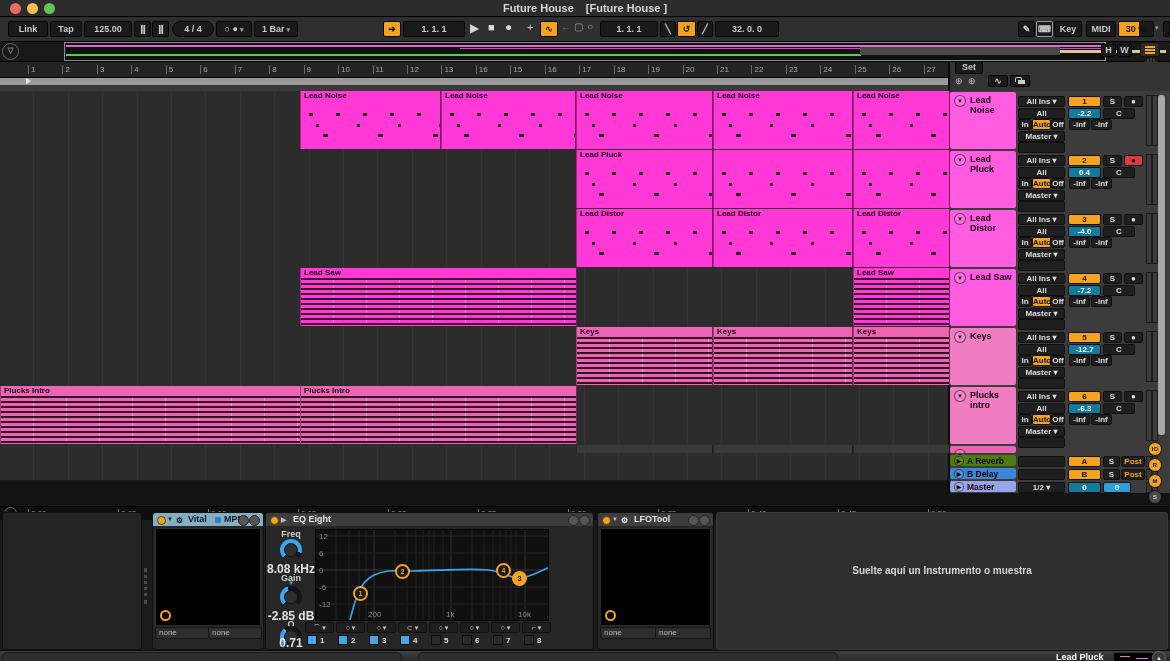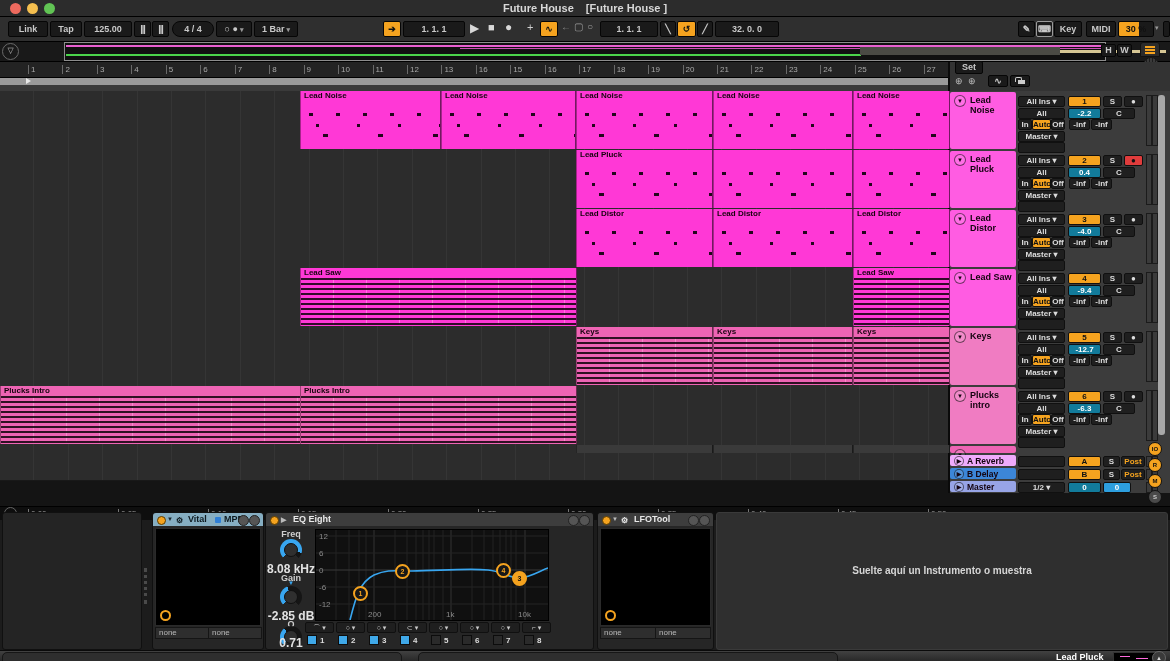--- a/index.html
+++ b/index.html
@@ -328,21 +328,21 @@
     <div class="hbox" style="left: 1018px; top: 211px; width: 45px;">All Ins ▾</div>
     <div class="hbox" style="left: 1018px; top: 222.6px; width: 45px;">All Channe▾</div>
     <div class="hbox" style="left: 1018px; top: 234.2px; width: 12px;">In</div>
     <div class="hbox" style="left: 1032px; top: 234.2px; width: 17px; background: rgb(245, 163, 31); color: rgb(17, 17, 17);">Auto</div>
     <div class="hbox" style="left: 1051px; top: 234.2px; width: 12px;">Off</div>
     <div class="hbox" style="left: 1018px; top: 245.8px; width: 45px;">Master ▾</div>
     <div class="hbox" style="left: 1018px; top: 257.4px; width: 45px;"></div>
     <div class="hbox" style="left: 1068px; top: 211px; width: 31px; background: rgb(245, 163, 31); color: rgb(17, 17, 17);">4</div>
     <div class="hbox" style="left: 1103px; top: 211px; width: 17px;">S</div>
     <div class="hbox" style="left: 1124px; top: 211px; width: 17px; background: rgb(31, 31, 31); color: rgb(221, 221, 221);">●</div>
-    <div class="hbox" style="left: 1068px; top: 222.6px; width: 31px; background: rgb(18, 123, 155); color: rgb(255, 255, 255);">-9.4</div>
+    <div class="hbox" style="left: 1068px; top: 222.6px; width: 31px; background: rgb(18, 123, 155); color: rgb(255, 255, 255);">-7.2</div>
     <div class="hbox" style="left: 1103px; top: 222.6px; width: 30px;">C</div>
     <div class="hbox" style="left: 1069px; top: 234.2px; width: 19px;">-inf</div>
     <div class="hbox" style="left: 1091px; top: 234.2px; width: 19px;">-inf</div>
     <div class="meter" style="left: 1146px; top: 210px; height: 49px;"></div>
     <div class="meter" style="left: 1152px; top: 210px; height: 49px;"></div>
     <div class="lane" style="top: 265px; height: 59px;">
       <div class="clip dense" style="left: 576px; width: 135px; background: rgb(238, 100, 180);">
         <div class="lbl">Keys</div>
         <div class="body"></div>
       </div>
@@ -407,21 +407,21 @@
     <div class="meter" style="left: 1152px; top: 328px; height: 49px;"></div>
     <div class="lane" style="top: 383px; height: 9px;">
       <div class="clip" style="left: 576px; width: 135px; background: rgb(58, 58, 58);"></div>
       <div class="clip" style="left: 713px; width: 138px; background: rgb(58, 58, 58);"></div>
       <div class="clip" style="left: 853px; width: 95px; background: rgb(58, 58, 58);"></div>
     </div>
     <div class="namebox" style="left: 950px; top: 384px; width: 66px; height: 7px; background: rgb(238, 100, 180);">
       <div class="fold" style="position: relative;">▼</div>
     </div>
     <div class="lane" style="top: 392px; height: 13px;"></div>
-    <div class="namebox" style="left: 950px; top: 393px; width: 66px; height: 11px; background: #f0abfc; align-items: center; padding: 0px 4px;">
+    <div class="namebox" style="left: 950px; top: 393px; width: 66px; height: 11px; background: #4d7c0f; align-items: center; padding: 0px 4px;">
       <div class="fold" style="position: relative; width: 8px; height: 8px; line-height: 8px; margin: 0px 3px 0px 0px;">▶</div>
       <span style="font-size: 8.5px;">A Reverb</span>
     </div>
     <div class="hbox" style="left: 1018px; top: 394px; width: 45px;"></div>
     <div class="hbox" style="left: 1068px; top: 394px; width: 31px; background: rgb(245, 163, 31); color: rgb(17, 17, 17);">A</div>
     <div class="hbox" style="left: 1103px; top: 394px; width: 15px;">S</div>
     <div class="hbox" style="left: 1121px; top: 394px; width: 22px; color: rgb(245, 163, 31);">Post</div>
     <div class="meter" style="left: 1146px; top: 394px; height: 9px;"></div>
     <div class="meter" style="left: 1152px; top: 394px; height: 9px;"></div>
     <div class="lane" style="top: 405px; height: 13px;"></div>

